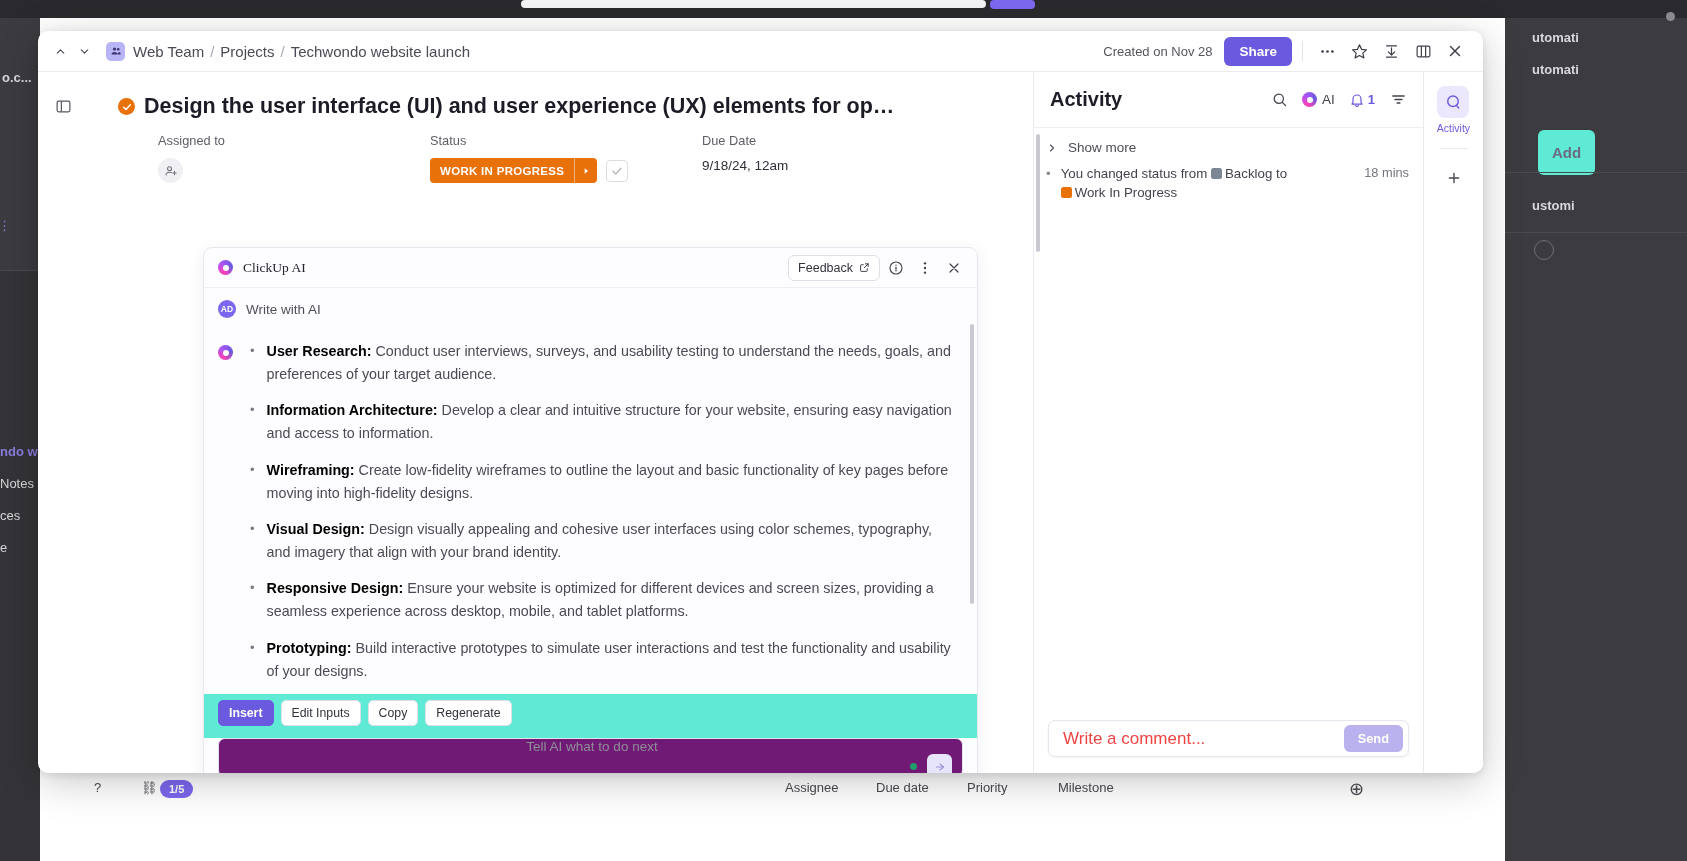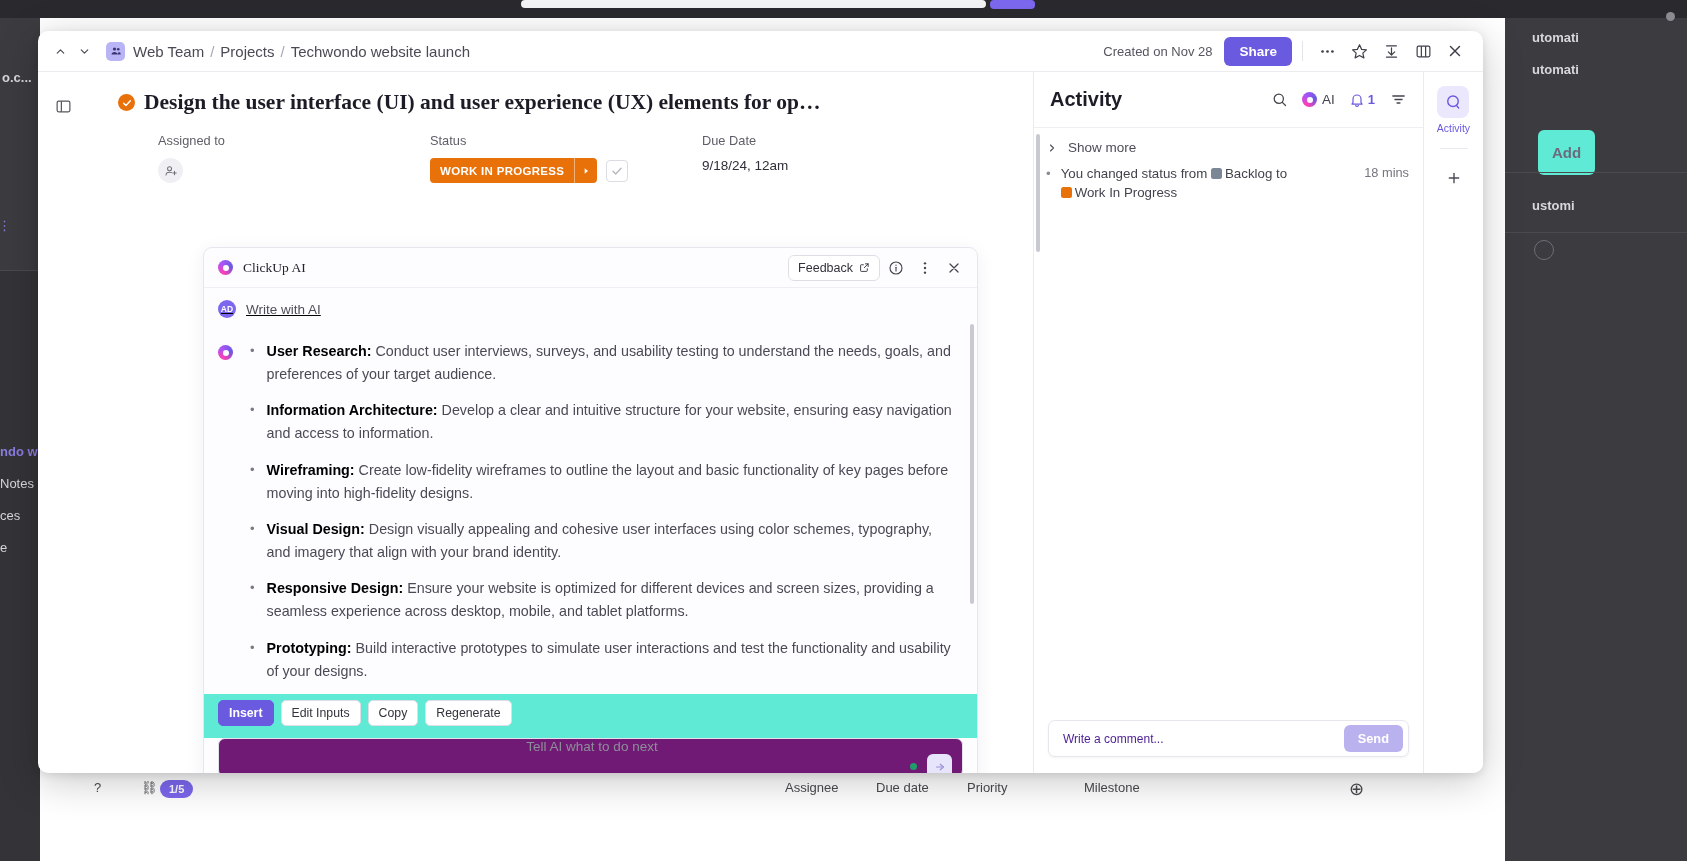--- a/index.html
+++ b/index.html
@@ -110,21 +110,21 @@
   .vsep { width: 1px; height: 20px; background: #e4e4ea; margin: 0 6px; }
   .hic {
     width: 28px; height: 28px; display: flex; align-items: center;
     justify-content: center; color: #3f3f4a; cursor: pointer; border-radius: 5px;
   }
 
   
   .mbody { flex: 1; display: flex; min-height: 0; }
   .mleft { flex: 1; display: flex; flex-direction: column; min-width: 0; position: relative; }
 
-  .title-row { display: flex; align-items: flex-start; padding: 18px 18px 0 12px; font-family: Liberation Serif, serif; }
+  .title-row { display: flex; align-items: flex-end; padding: 18px 18px 0 12px; }
   .panel-toggle {
     width: 26px; height: 26px; display: flex; align-items: center;
     justify-content: center; color: #55555f; cursor: pointer; border-radius: 4px;
     margin-top: 3px; flex: 0 0 auto;
   }
   .title-wrap { display: flex; align-items: center; gap: 9px; margin-left: 42px; min-width: 0; }
   .check-badge {
     width: 17px; height: 17px; border-radius: 50%; background: #e8710a;
     display: flex; align-items: center; justify-content: center; flex: 0 0 auto;
   }
@@ -189,21 +189,21 @@
     border: 1px solid #dedee6; border-radius: 6px; background: #fff;
     font-size: 12.5px; color: #32323c; padding: 5px 9px; cursor: pointer;
   }
   .aic {
     width: 26px; height: 26px; display: flex; align-items: center;
     justify-content: center; color: #44444e; cursor: pointer; border-radius: 5px;
   }
 
   .ai-scroll { flex: 1; overflow: hidden; position: relative; padding-bottom: 0; }
   .writewith {
-    display: flex; align-items: center; gap: 10px; padding: 12px 0 8px 14px; text-decoration: underline;
+    display: flex; align-items: center; gap: 10px; padding: 12px 0 8px 14px;
   }
   .ad-avatar {
     width: 18px; height: 18px; border-radius: 50%; background: #7b68ee;
     color: #fff; font-size: 8.5px; font-weight: bold;
     display: flex; align-items: center; justify-content: center; flex: 0 0 auto;
   }
   .writewith-lbl { font-size: 13.5px; color: #4e4e58; }
 
   .resp-row { display: flex; padding: 14px 22px 0 14px; }
   .resp-ring {
@@ -299,21 +299,21 @@
   .sq.grey { background: #7b8794; }
   .sq.orange { background: #e8710a; }
   .act-time { font-size: 12.8px; color: #75757f; flex: 0 0 auto; margin-left: 8px; }
 
   .act-foot { padding: 12px 14px 16px 14px; }
   .comment-box {
     height: 37px; border: 1px solid #e6e6ee; border-radius: 7px;
     background: #fff; display: flex; align-items: center; padding: 0 5px 0 14px;
     box-shadow: 0 1px 3px rgba(0,0,0,0.05);
   }
-  .comment-ph { font-size: 12px; color: #4c1d95; }
+  .comment-ph { font-size: 17px; color: #ef4444; }
   .send-btn {
     margin-left: auto; background: #b9b2ef; color: #fff; border: none;
     font-size: 12.8px; font-weight: bold; padding: 6px 14px;
     border-radius: 6px; cursor: pointer;
   }
 
   
   .rail {
     width: 60px; flex: 0 0 60px; border-left: 1px solid #eaeaf0;
     display: flex; flex-direction: column; align-items: center;
@@ -354,21 +354,21 @@
   <div class="bg-text bold" style="left:1532px;top:198px;">ustomi</div>
   <div class="bg-divider" style="left:1505px;top:172px;width:182px;"></div>
   <div class="bg-divider" style="left:1505px;top:232px;width:182px;"></div>
   <div class="bg-circle-ic" style="left:1534px;top:240px;"></div>
   <div class="bg-text bold" style="left:1532px;top:30px;">utomati</div>
 
   <div class="bg-main-light"></div>
   <div class="bg-text dark" style="left:785px;top:780px;">Assignee</div>
   <div class="bg-text dark" style="left:876px;top:780px;">Due date</div>
   <div class="bg-text dark" style="left:967px;top:780px;">Priority</div>
-  <div class="bg-text dark" style="left:1084px;top:780px;">Milestone</div>
+  <div class="bg-text dark" style="left:1058px;top:780px;">Milestone</div>
   <div class="bg-badge" style="left:160px;top:780px;">1/5</div>
   <div class="bg-text dark" style="left:141px;top:780px;">⛓</div>
   <div class="bg-text dark" style="left:94px;top:780px;">?</div>
   <div class="bg-text dark" style="left:1349px;top:778px;font-size:18px;">⊕</div>
 
   <div class="bg-topbar"></div>
   <div class="bg-urlpill"></div>
   <div class="bg-purplepill"></div>
   <div class="bg-dot-r"></div>
 </div>

